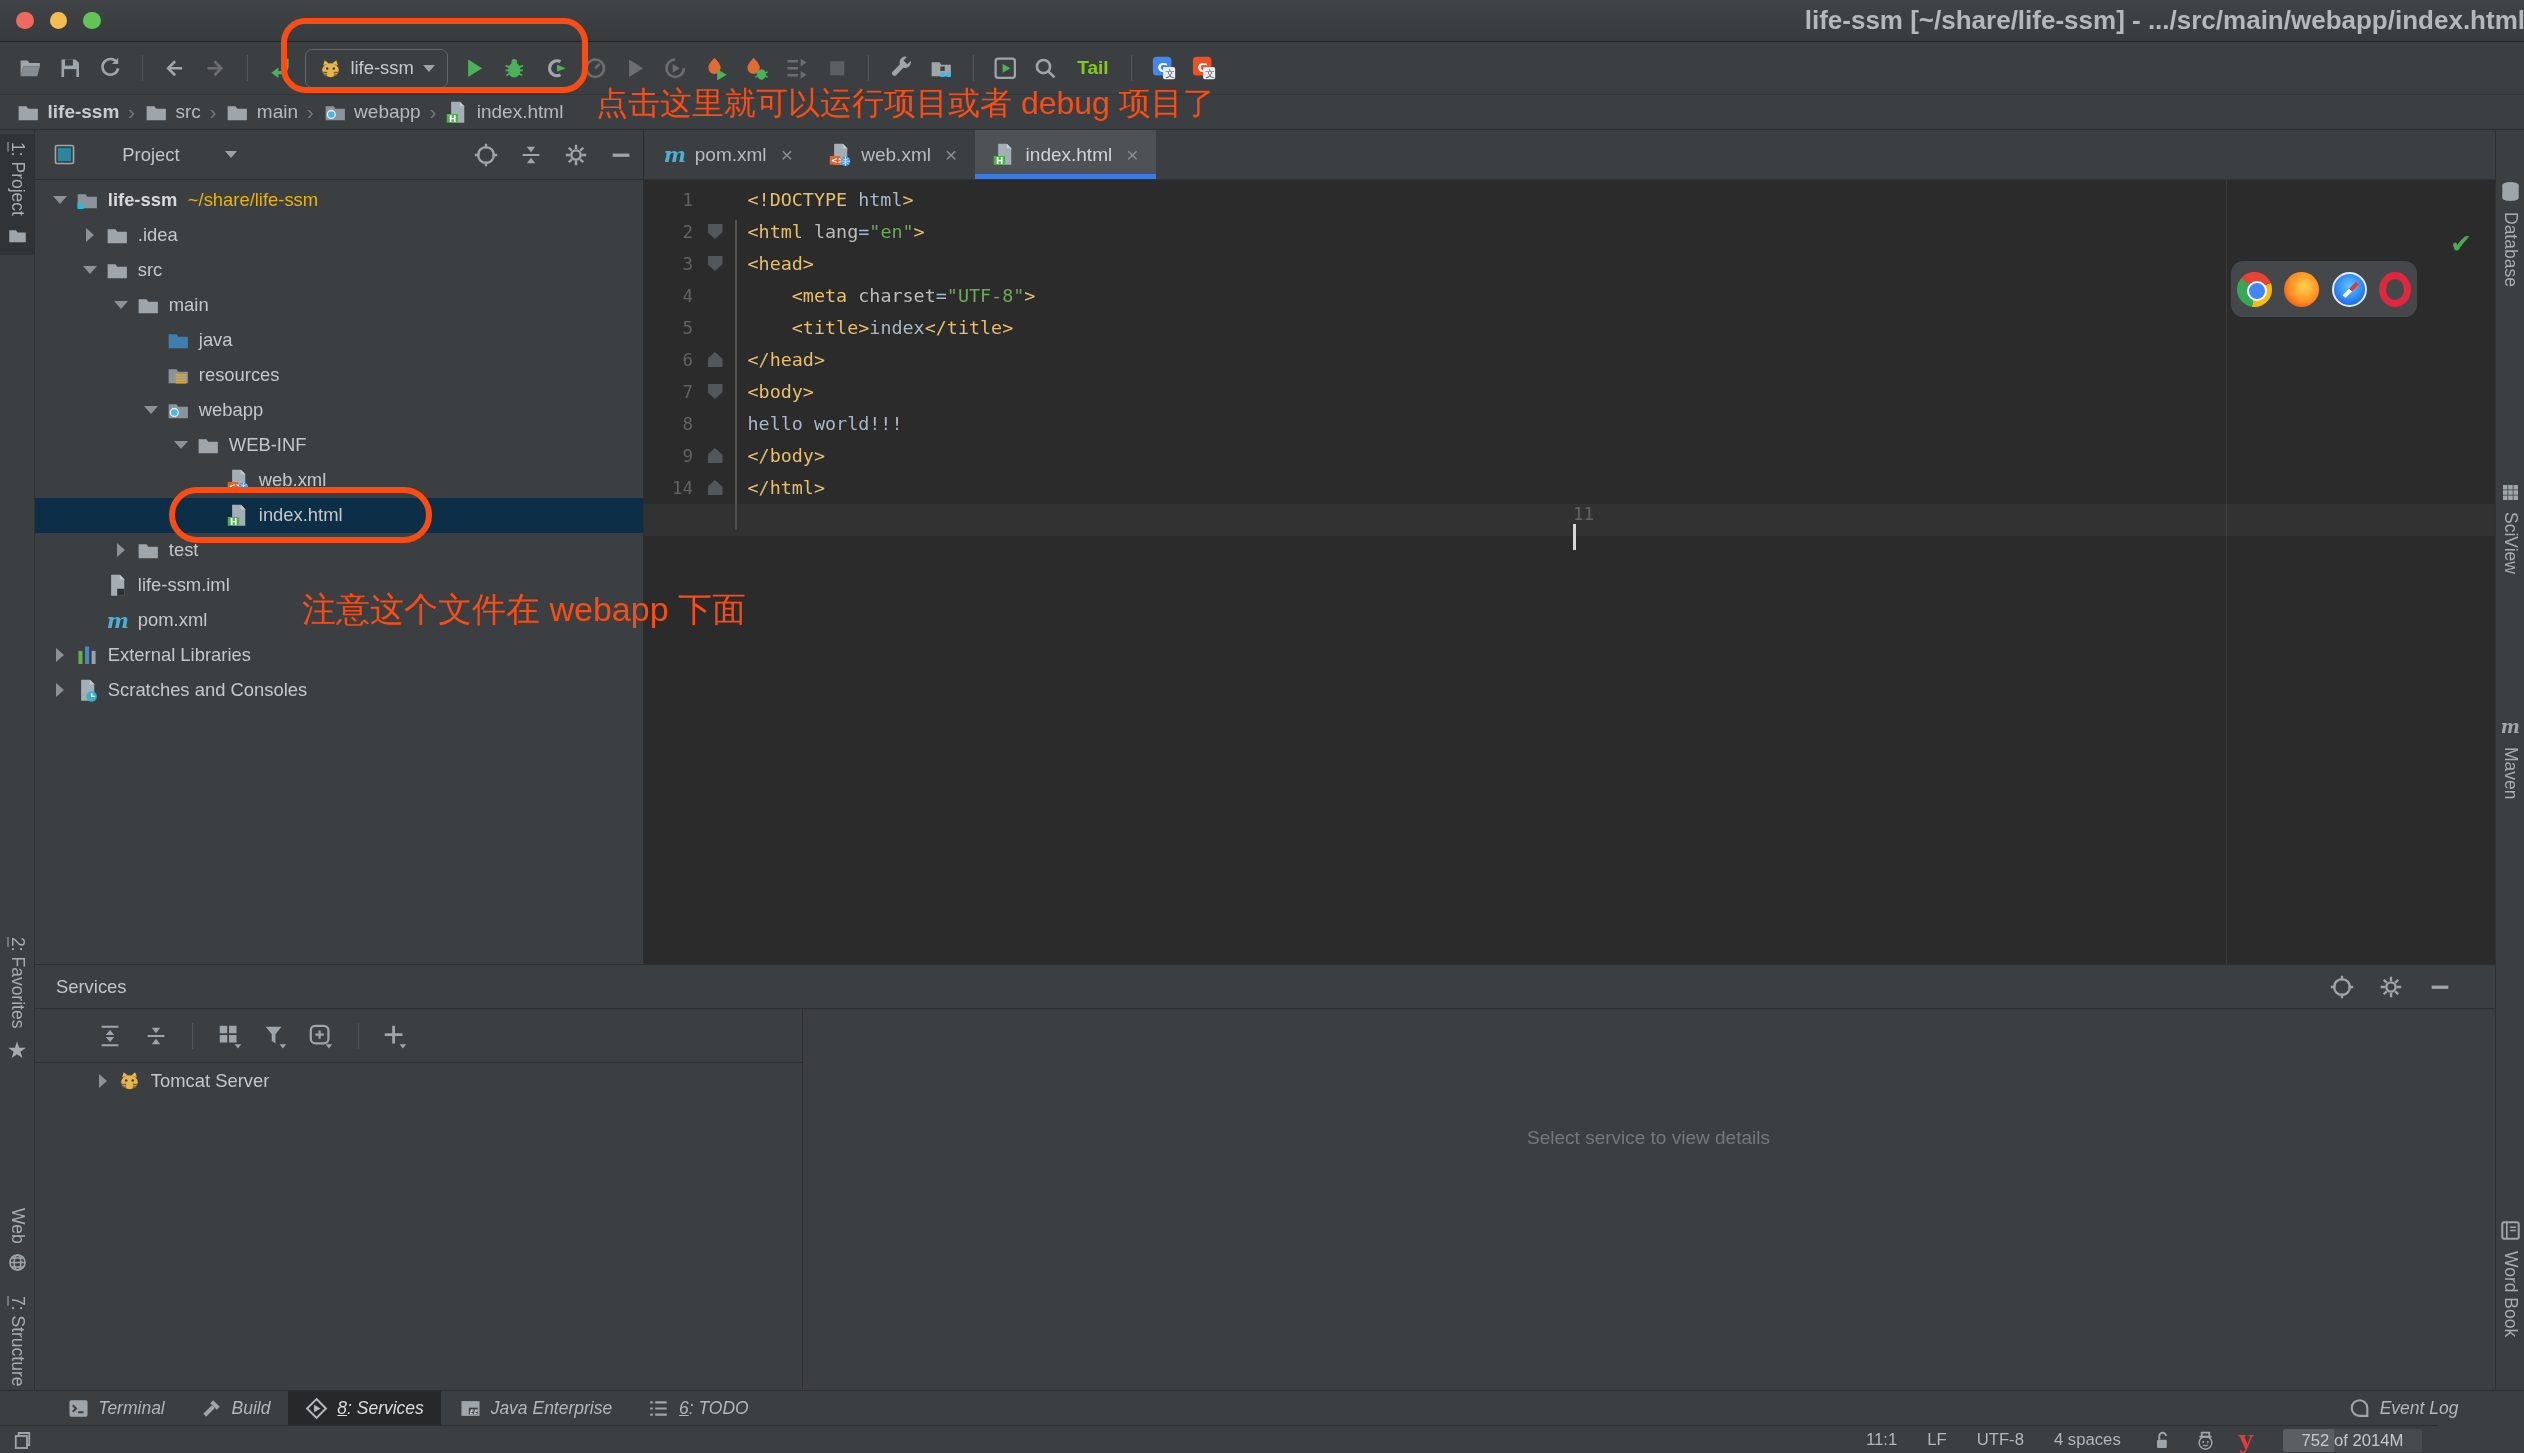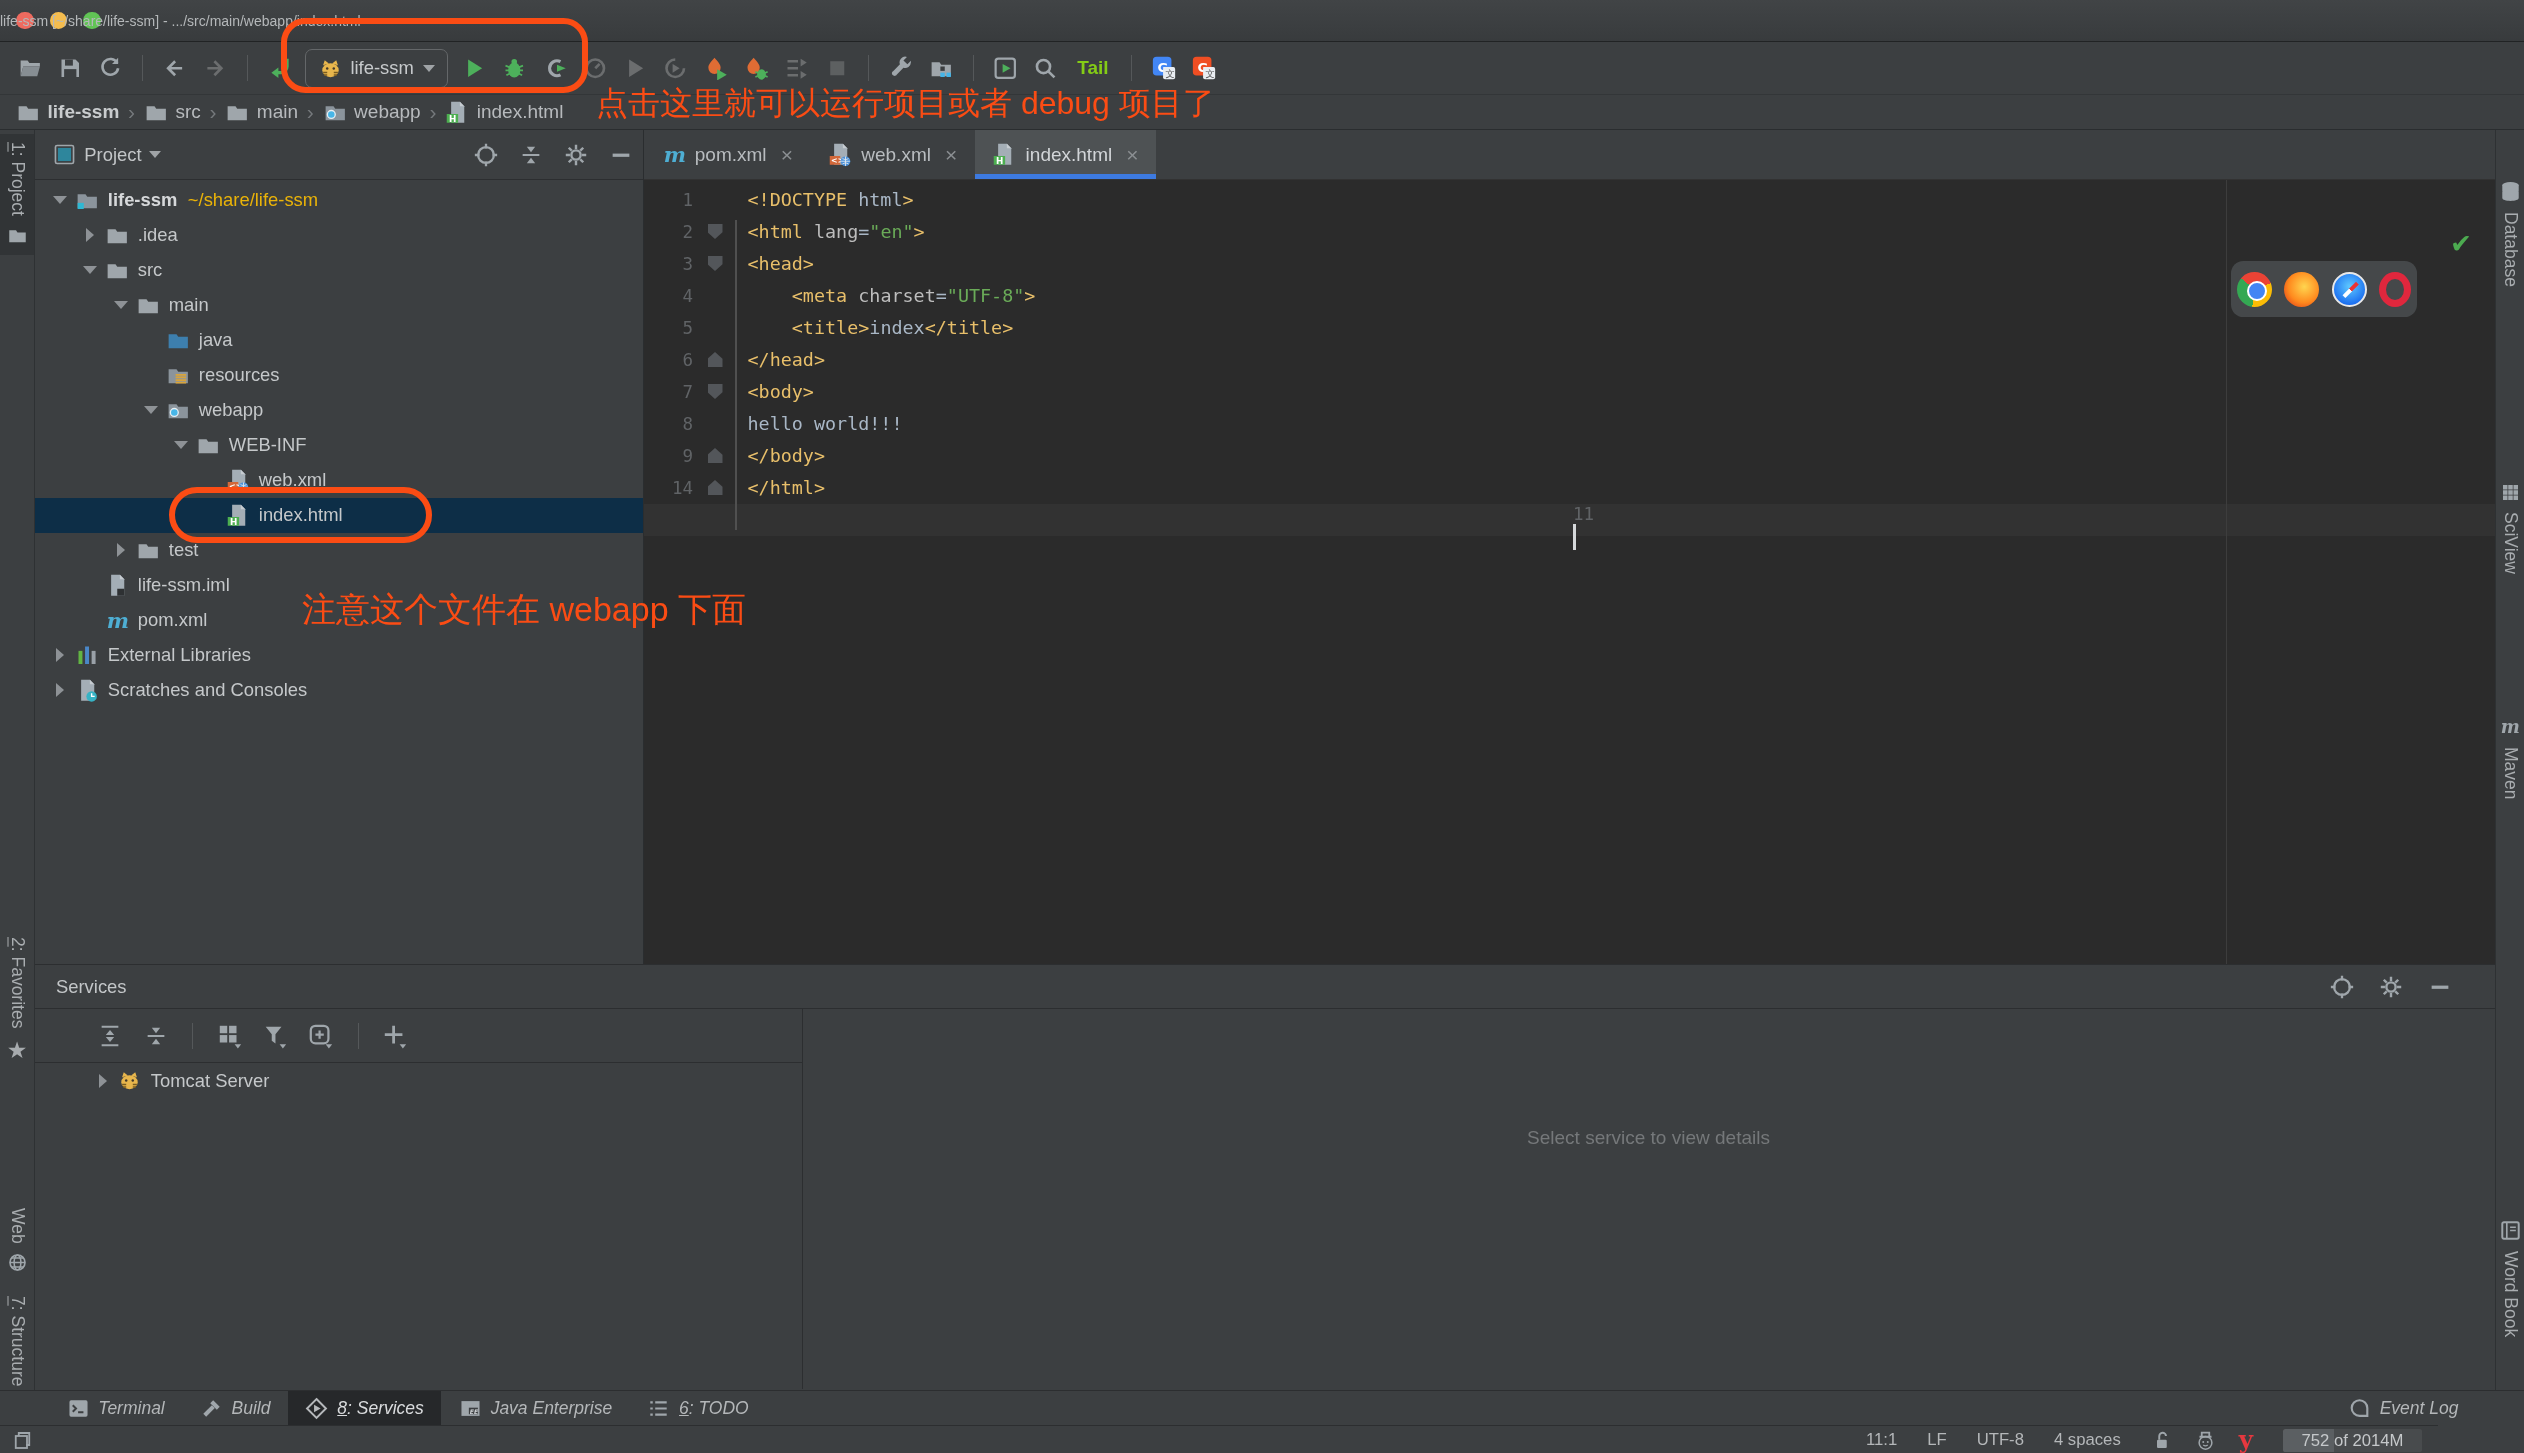--- a/index.html
+++ b/index.html
@@ -7,21 +7,21 @@
     font-family:"Liberation Sans", sans-serif; color:#bcbec2; }
   .abs { position:absolute; }
   .ic { display:inline-flex; align-items:center; justify-content:center; }
   svg { display:block; }
 
   
   #titlebar { left:0; top:0; width:2525px; height:42px;
     background:linear-gradient(#414446,#383b3d); border-bottom:1.8px solid #212324;
     display:flex; align-items:center; }
   .tlight { width:17.5px; height:17.5px; border-radius:50%; margin-left:16px; }
-  #win-title { position:absolute; left:0; right:0; text-align:left; font-size:14px; color:#b5b8ba; }
+  #win-title { position:absolute; left:0; right:0; text-align:right; font-size:26px; color:#b5b8ba;font-weight:bold; }
 
   
   #toolbar { left:0; top:42px; width:2525px; height:53px; display:flex; align-items:center;
     padding-left:16px; gap:12.3px; border-bottom:0.9px solid #333638; }
   .tbtn { background:none; border:none; width:28px; height:35px; display:flex; align-items:center;
     justify-content:center; cursor:pointer; }
   .tbtn.dis { opacity:.45; filter:grayscale(.8); }
   .tsep { width:0.9px; height:26px; background:#55585a; margin:0 5.3px; }
   #run-combo { display:flex; align-items:center; gap:8.8px; border:1.8px solid #646769;
     border-radius:7px; height:39px; padding:0 12.3px; }
@@ -43,21 +43,21 @@
   .stripe-btn { position:absolute; left:0; width:100%; display:flex; flex-direction:column;
     align-items:center; gap:8.8px; cursor:pointer; color:#a9adb0; font-size:17.5px; }
   .stripe-btn.active { background:#313436; padding:8.8px 0; }
   .vtext { writing-mode:vertical-rl; white-space:nowrap; }
   .vtext .u { text-decoration:underline; }
 
   
   #project-panel { left:35px; top:130px; width:609px; height:835px; background:#3c3f41;
     border-right:0.9px solid #2a2d2f; }
   #project-header { height:50px; display:flex; align-items:center; padding:0 8.8px 0 17.5px;
-    border-bottom:0.9px solid #2c2e30; }
+    border-bottom:0.9px solid #2c2e30;gap:38px; }
   #project-header .title { font-size:18.4px; color:#c3c6c8; margin:0 7px 0 8.8px; }
   #project-header .spacer { flex:1; }
   #project-header .hic { width:26px; height:26px; margin-left:19px; cursor:pointer; }
   #tree { position:absolute; top:50px; left:0; right:0; bottom:0; padding-top:2.6px; }
   .trow { height:35px; display:flex; align-items:center; font-size:18.4px; color:#c5c8ca; cursor:pointer; }
   .trow.sel { background:#0d2e47; }
   .trow .slot { width:23px; display:flex; justify-content:center; flex:none; }
   .trow .ticon { width:24.5px; height:24.5px; margin:0 8.8px 0 3.5px; flex:none; }
   .trow .root-name { font-weight:bold; color:#d6d8da; }
   .trow .path { color:#eab308; margin-left:10.5px; }

